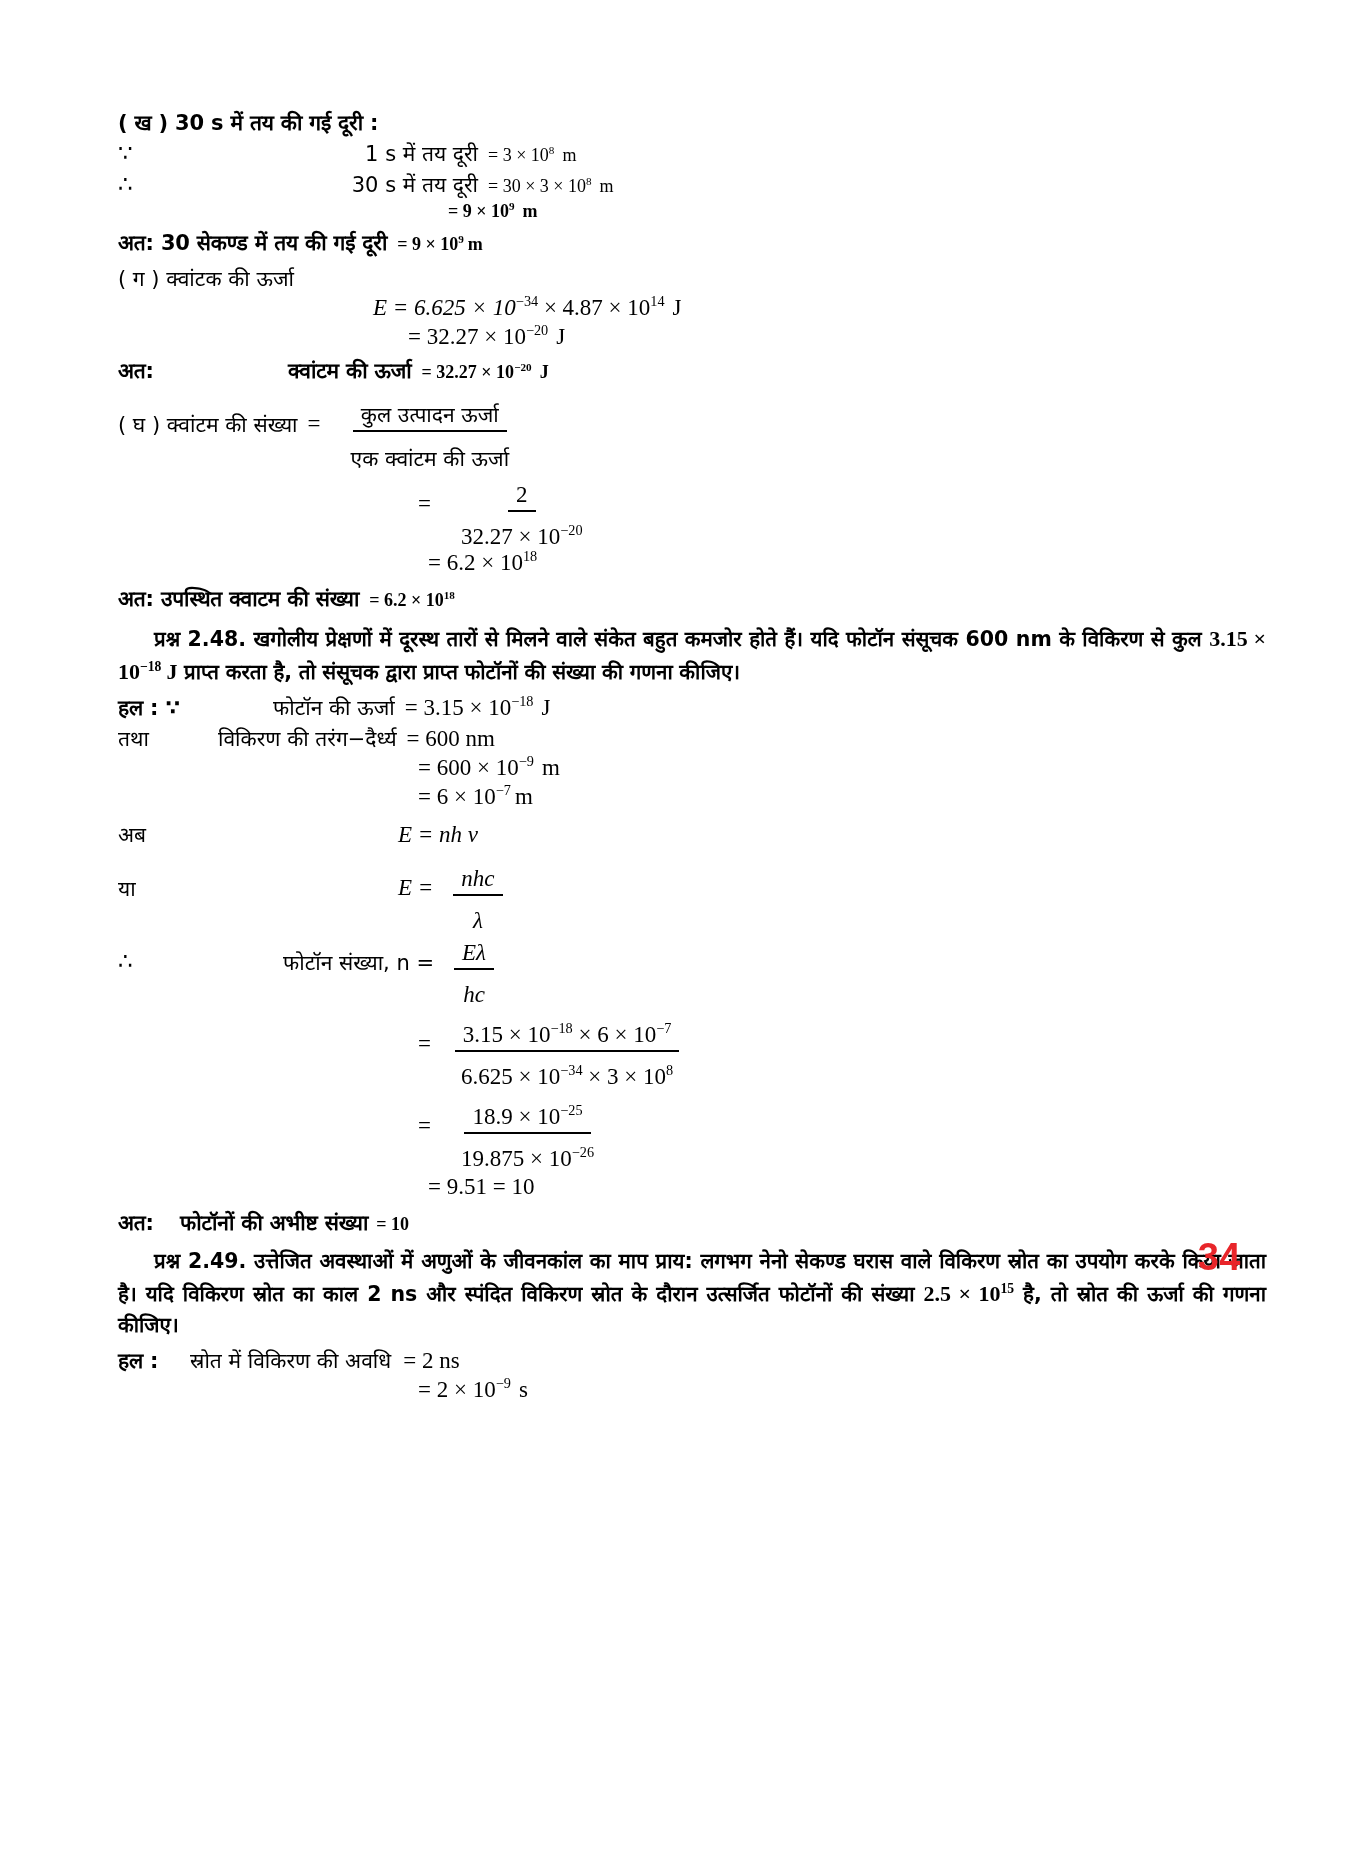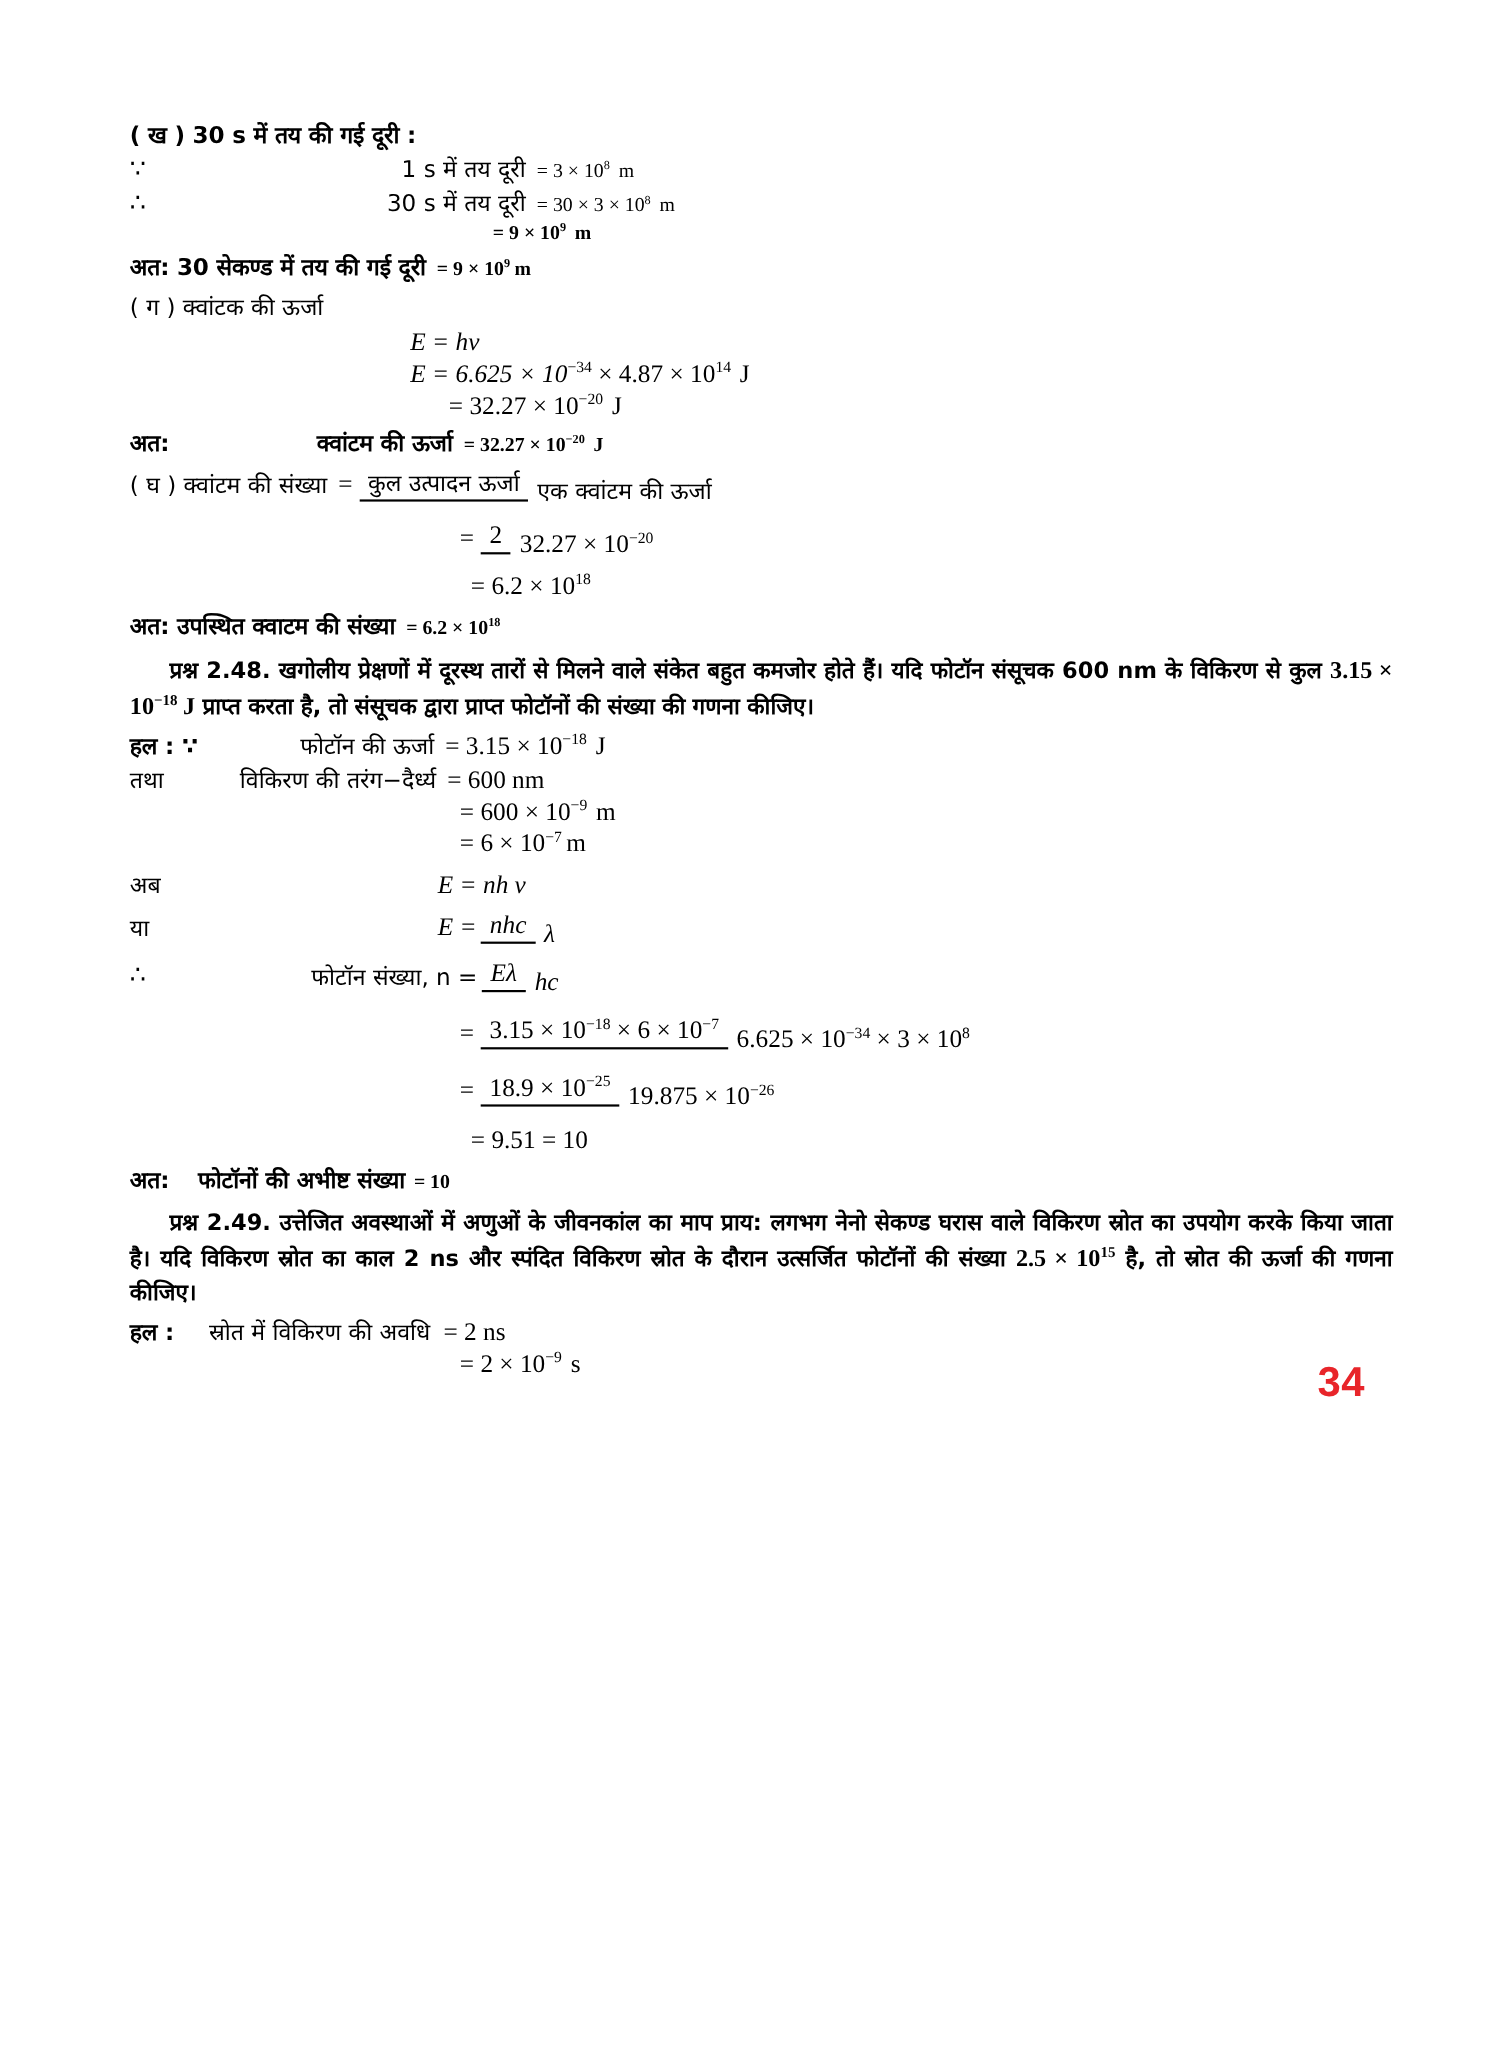--- a/index.html
+++ b/index.html
@@ -79,26 +79,26 @@
   }
   .ind-255 { margin-left: 255px; }
   .ind-290 { margin-left: 290px; }
   .ind-300 { margin-left: 300px; }
   .ind-310 { margin-left: 310px; }
   .ind-330 { margin-left: 330px; }
 
   
   .frac {
     display: inline-flex;
-    flex-direction: row;
+    flex-direction: column;
     align-items: center;
     vertical-align: middle;
-    margin: 0 4px;
+    margin: 0 20px;
     position: relative;
-    top: 0px;
+    top: 12px;
   }
   .frac .num,
   .frac .den {
     padding: 0 8px;
     white-space: nowrap;
     text-align: center;
   }
   .frac .num { border-bottom: 2px solid #000; padding-bottom: 2px; }
   .frac .den { padding-top: 12px; }
   .eqsign {
@@ -171,23 +171,20 @@
     <div class="line blk" style="margin-top:6px;">
       <span class="hi">अत: 30 सेकण्ड में तय की गई दूरी</span>
       <span class="mnum" style="margin-left:10px;font-weight:bold;"><span>= 9 × 10</span><sup>9</sup></span>
       <span class="mnum" style="margin-left:4px;font-weight:bold;">m</span>
     </div>
 
     <div class="line blk" style="margin-top:8px;">
       <span class="hi-reg">( ग ) क्वांटक की ऊर्जा</span>
     </div>
 
-    <div class="line blk ind-255" style="margin-top:6px;">
-      <span class="math mit">E = hv</span>
-    </div>
 
     <div class="line blk ind-255">
       <span class="math"><span class="mit">E = 6.625 × 10</span><sup>−34</sup><span> × 4.87 × 10</span><sup>14</sup></span>
       <span class="math" style="margin-left:8px;">J</span>
     </div>
 
     <div class="line blk ind-290">
       <span class="math"><span>= 32.27 × 10</span><sup>−20</sup></span>
       <span class="math" style="margin-left:8px;">J</span>
     </div>

